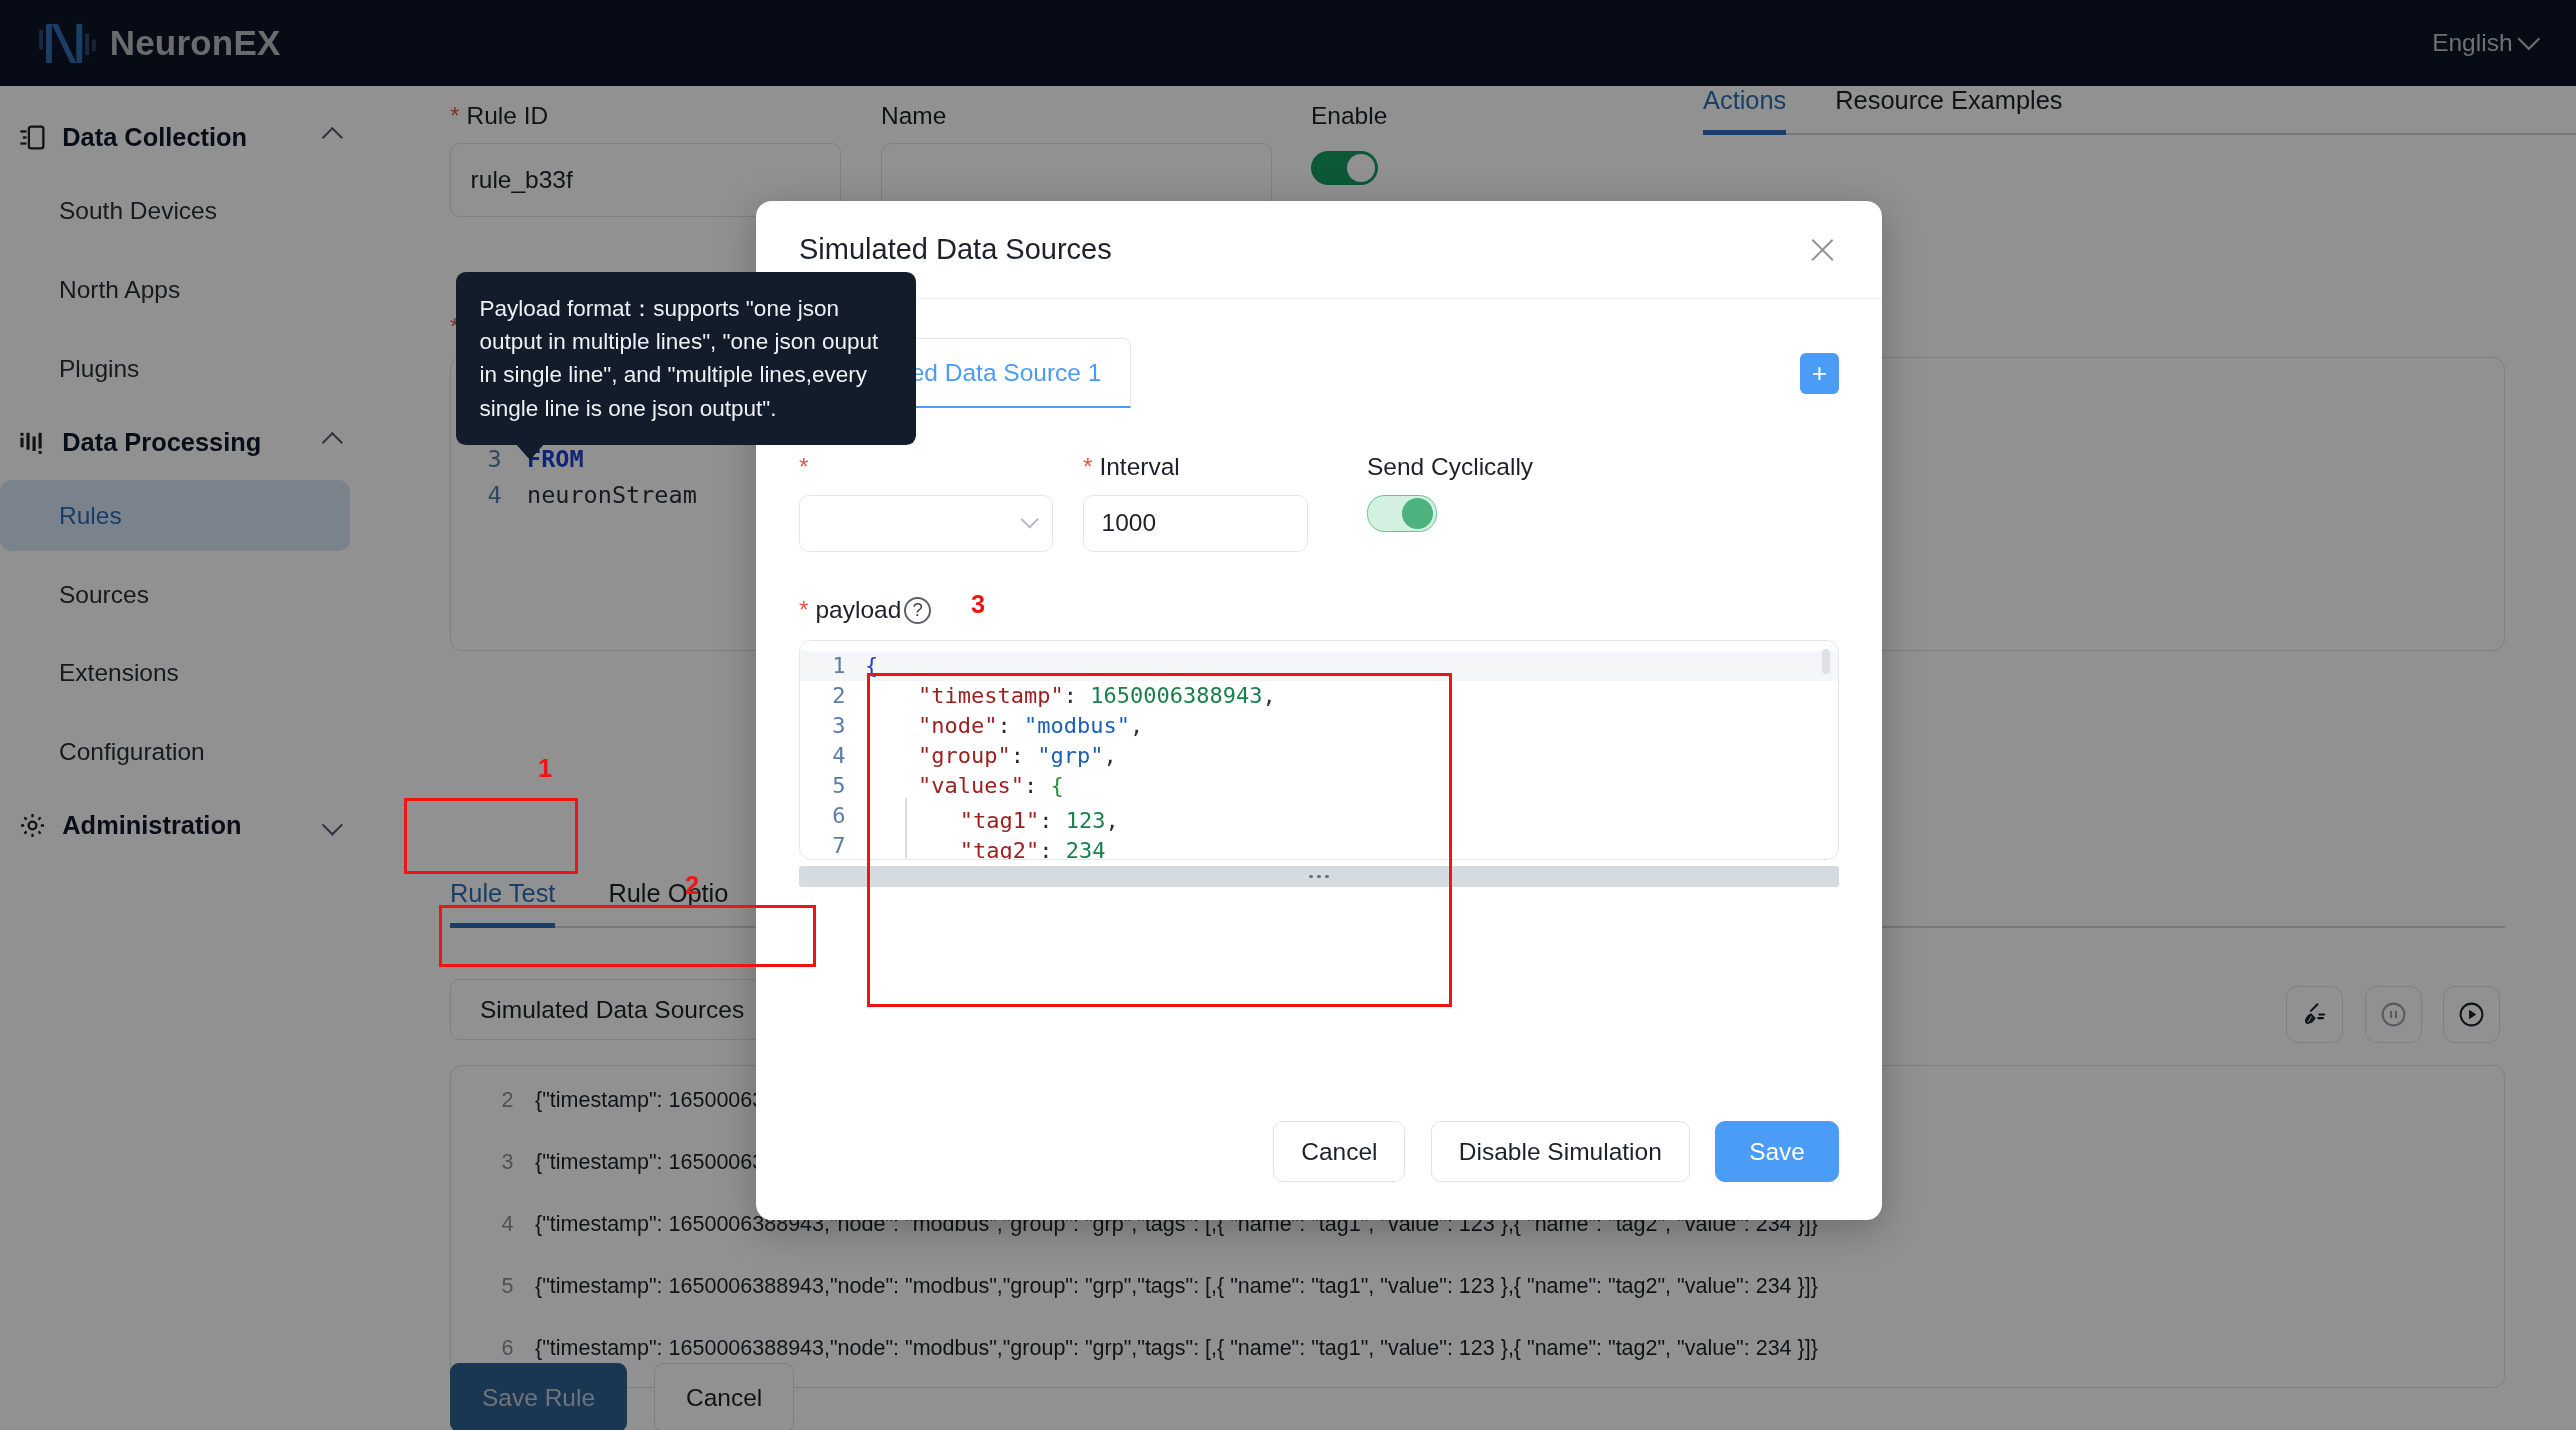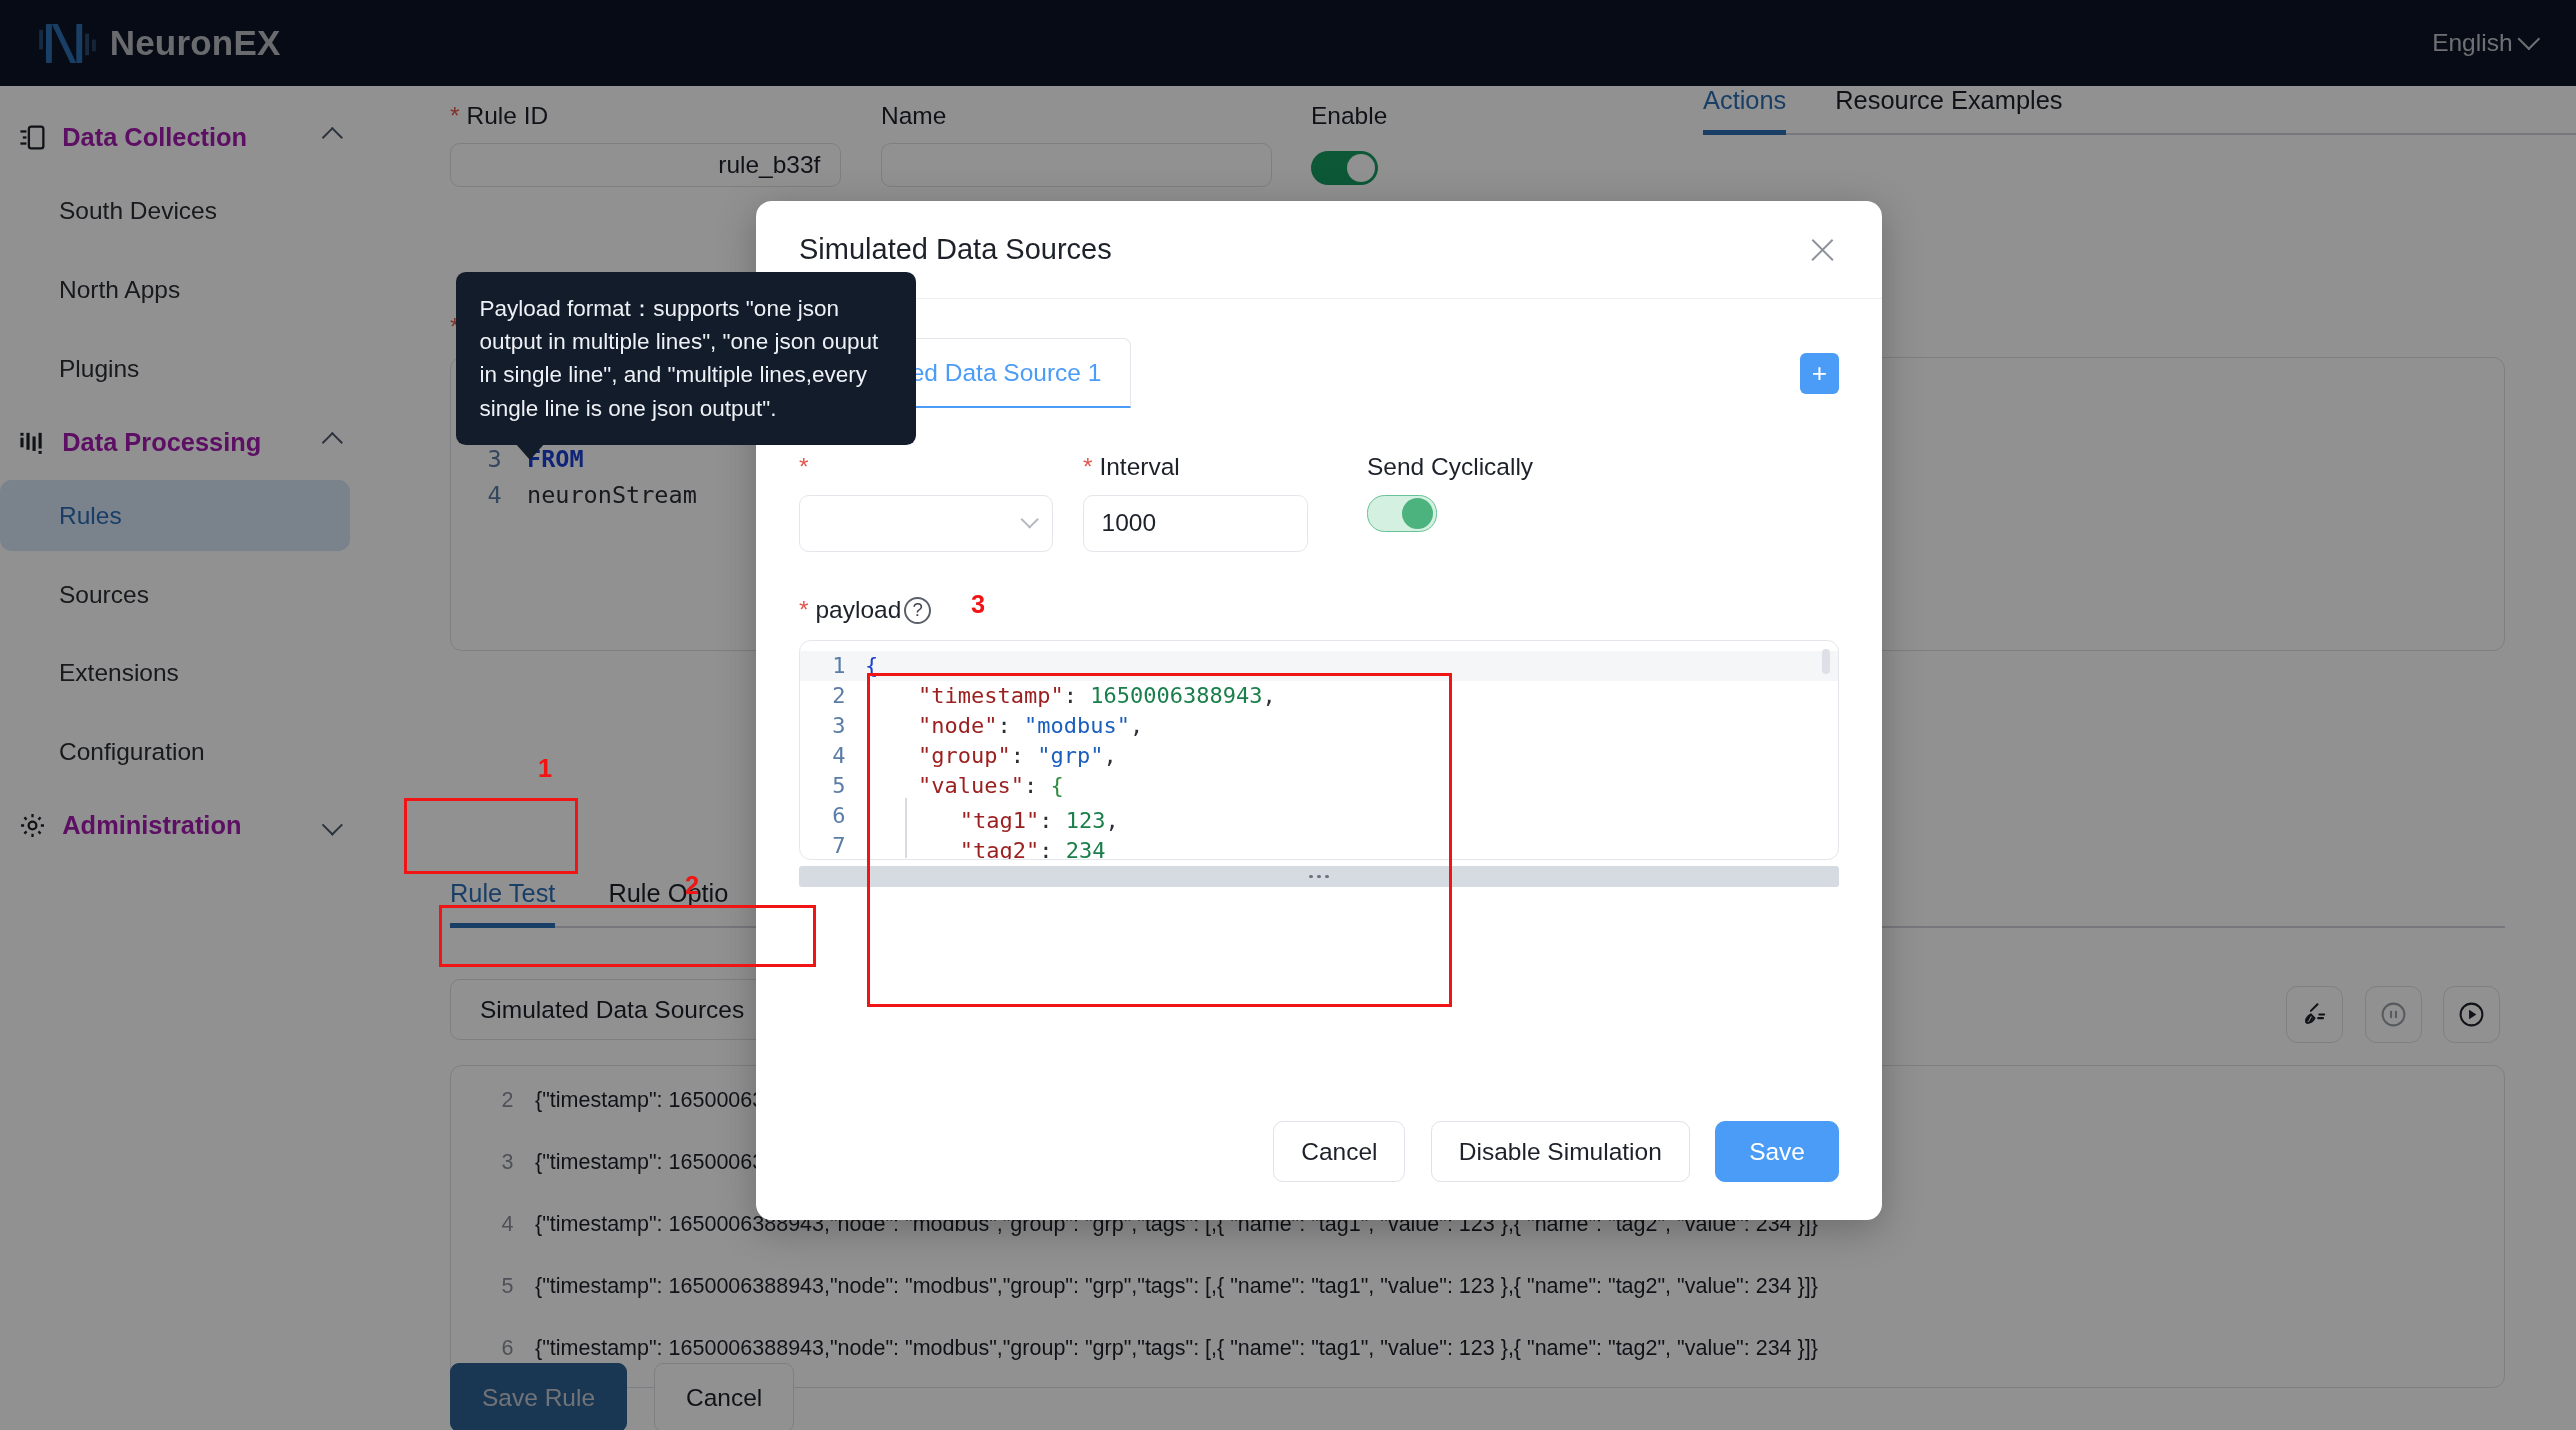--- a/index.html
+++ b/index.html
@@ -25,21 +25,21 @@
   .chev { display:inline-block; width:15.7px; height:15.7px; border-right:2.4px solid currentColor;
           border-bottom:2.4px solid currentColor; transform: rotate(45deg) translate(-2.9px,-2.9px); }
 
   
   .sidebar {
     position: absolute; left: 0; top: 86px; width: 383px; height: 1345px;
     background: #ffffff; padding-top: 21.5px; z-index: 2;
   }
   .nav-group {
     display: flex; align-items: center; gap: 15.7px;
-    padding: 15.7px 0 15.7px 17.6px; font-size: 25.4px; font-weight: bold; color: #a21caf;
+    padding: 15.7px 0 15.7px 17.6px; font-size: 25.4px; font-weight: bold; color: #0f172a;
     cursor: pointer;
   }
   .nav-group .grp-label { flex: 0 0 auto; }
   .nav-group .grp-chev {
     margin-left: auto; margin-right: 43px; width: 14.7px; height: 14.7px;
     border-left: 2.4px solid #4e5969; border-top: 2.4px solid #4e5969;
     transform: rotate(45deg);
   }
   .nav-item {
     margin: 7.8px 33px 7.8px 0; padding: 21.5px 0 21.5px 59px;
@@ -48,23 +48,23 @@
   .nav-item.active { background: #d6e4f5; color: #2d6bb5; }
   .nav-ico { width: 29px; height: 29px; flex: 0 0 29px; }
 
   
   .page { position: absolute; left: 383px; top: 86px; width: 2193px; height: 1345px; background:#fff; }
 
   .form-row { position: absolute; left: 67px; top: 15.7px; width: 2055px; }
   .fld-label { font-size: 24.5px; color: #1d2129; }
   .req::before { content: "*"; color: #e4574c; margin-right: 6.9px; font-size: 24.5px; }
   .input-box {
-    height: 44px; border: 1px solid #dcdfe6; border-radius: 9.8px;
+    height: 74px; border: 1px solid #dcdfe6; border-radius: 9.8px;
     display: flex; align-items: center; padding: 0 19.6px;
-    font-size: 24.5px; color: #1d2129; background: #fff; justify-content: flex-end;
+    font-size: 24.5px; color: #1d2129; background: #fff;
   }
   .c1 { position:absolute; left:0;   top:0;  width:391px; }
   .c2 { position:absolute; left:431px;top:0;  width:391px; }
   .c3 { position:absolute; left:861px;top:0;  width:274px; }
 
   .switch { width: 67px; height: 34px; border-radius: 17.6px; position: relative; display:inline-block; }
   .switch.on { background: #169b62; }
   .switch.on .knob { position:absolute; right: 2.9px; top: 2.9px; width: 28px; height: 28px;
                      border-radius: 50%; background: #fff; }
   .switch.lgt { background: #d4f0e0; border: 1px solid #67c295; }

